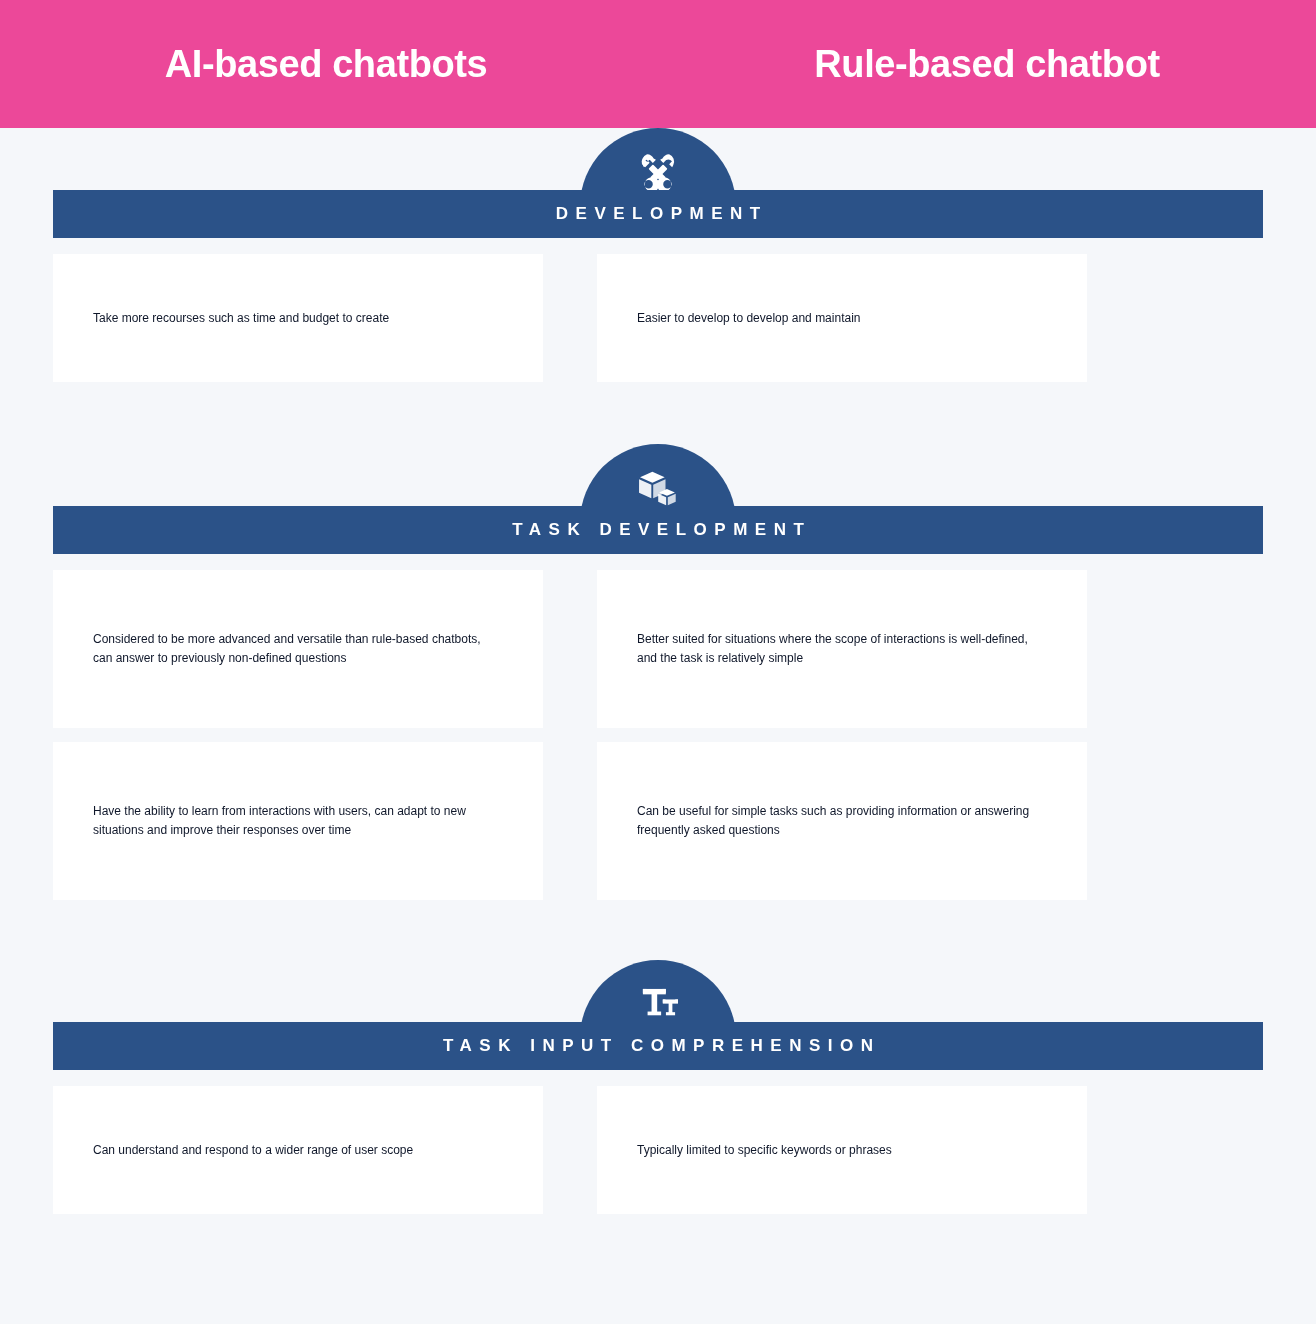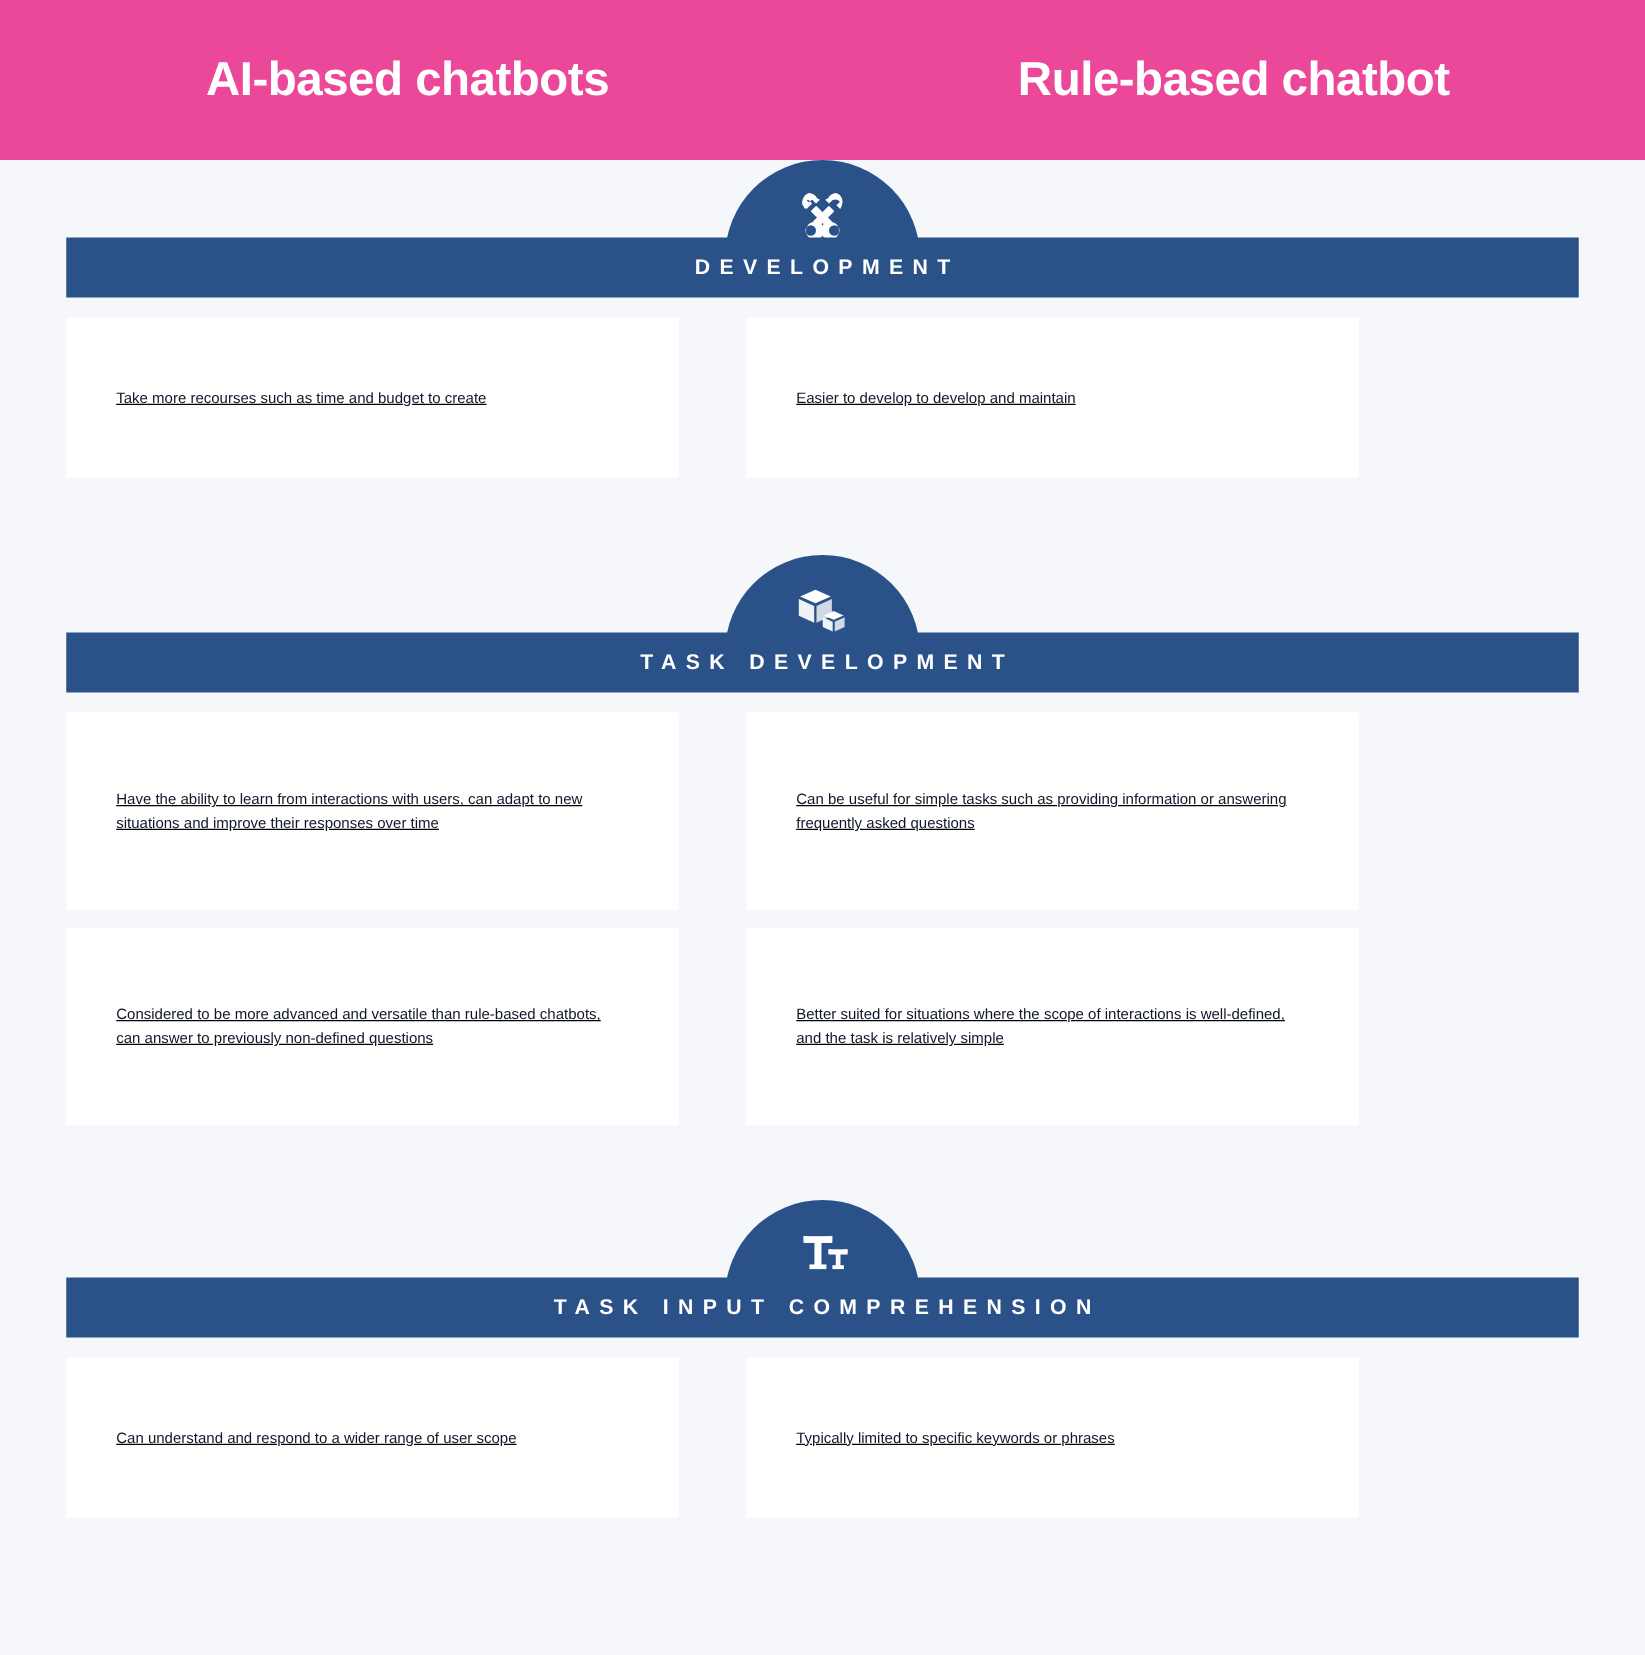--- a/index.html
+++ b/index.html
@@ -50,21 +50,20 @@
   .body-area {
     position: absolute;
     left: 0;
     top: 128px;
     width: 1316px;
   }
 
   .section {
     position: relative;
     width: 1140px;
-    text-decoration: underline;
   }
 
   
   .band-wrap {
     position: relative;
     width: 1316px;
     height: 110px;
   }
 
   .icon-dome {
@@ -207,32 +206,32 @@
           </span>
         </div>
         <div class="section-bar">
           <div class="section-bar-label">TASK DEVELOPMENT</div>
         </div>
       </div>
 
       <div class="rows">
         <div class="card-row">
           <div class="card h-tall">
+            <div class="card-text">Considered to be more advanced and versatile than rule-based chatbots, can answer to previously non-defined questions</div>
+          </div>
+          <div class="card h-tall">
+            <div class="card-text">Better suited for situations where the scope of interactions is well-defined, and the task is relatively simple</div>
+          </div>
+        </div>
+        <div class="card-row">
+          <div class="card h-tall">
             <div class="card-text">Have the ability to learn from interactions with users, can adapt to new situations and improve their responses over time</div>
           </div>
           <div class="card h-tall">
             <div class="card-text">Can be useful for simple tasks such as providing information or answering frequently asked questions</div>
-          </div>
-        </div>
-        <div class="card-row">
-          <div class="card h-tall">
-            <div class="card-text">Considered to be more advanced and versatile than rule-based chatbots, can answer to previously non-defined questions</div>
-          </div>
-          <div class="card h-tall">
-            <div class="card-text">Better suited for situations where the scope of interactions is well-defined, and the task is relatively simple</div>
           </div>
         </div>
       </div>
     </div>
 
     <div class="section-gap-b"></div>
 
     <div class="section">
       <div class="band-wrap">
         <div class="icon-dome">

